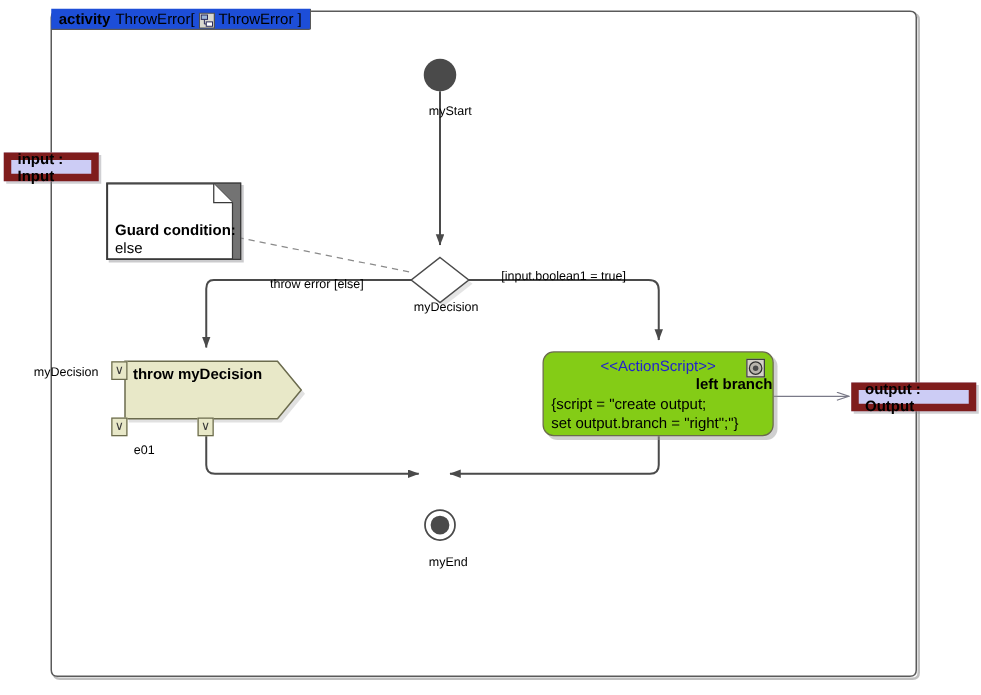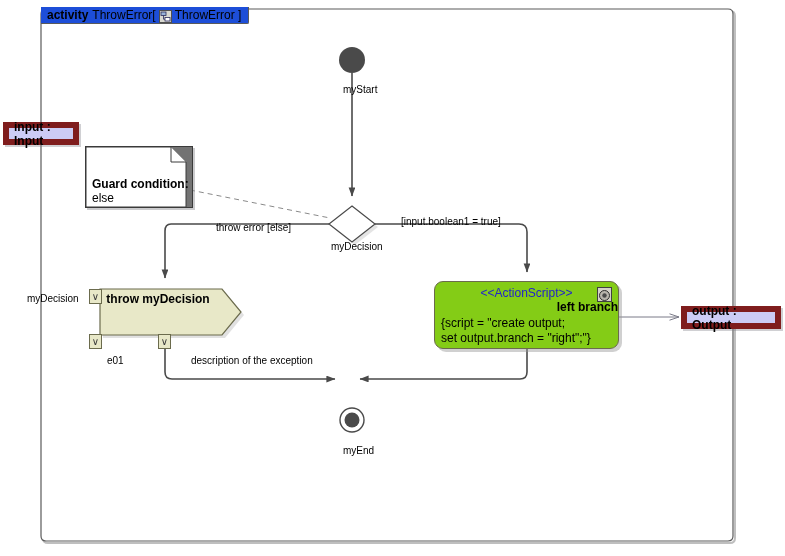--- a/index.html
+++ b/index.html
@@ -311,17 +311,16 @@
   <div class="lbl" style="left:319px; top:240px;">myDecision</div>
 
   <div class="lbl" style="left:204px; top:221px;">throw error [else]</div>
 
   <div class="lbl" style="left:389px; top:215px;">[input.boolean1 = true]</div>
 
   <div class="lbl" style="left:15px; top:292px;">myDecision</div>
 
   <div class="lbl" style="left:95px; top:354px;text-align:right;">e01</div>
 
-  <div class="lbl" style="left:179px; top:354px;">description of the exception</div>
 
   <div class="lbl" style="left:331px; top:444px;">myEnd</div>
 
 </div>
 
 </body></html>

